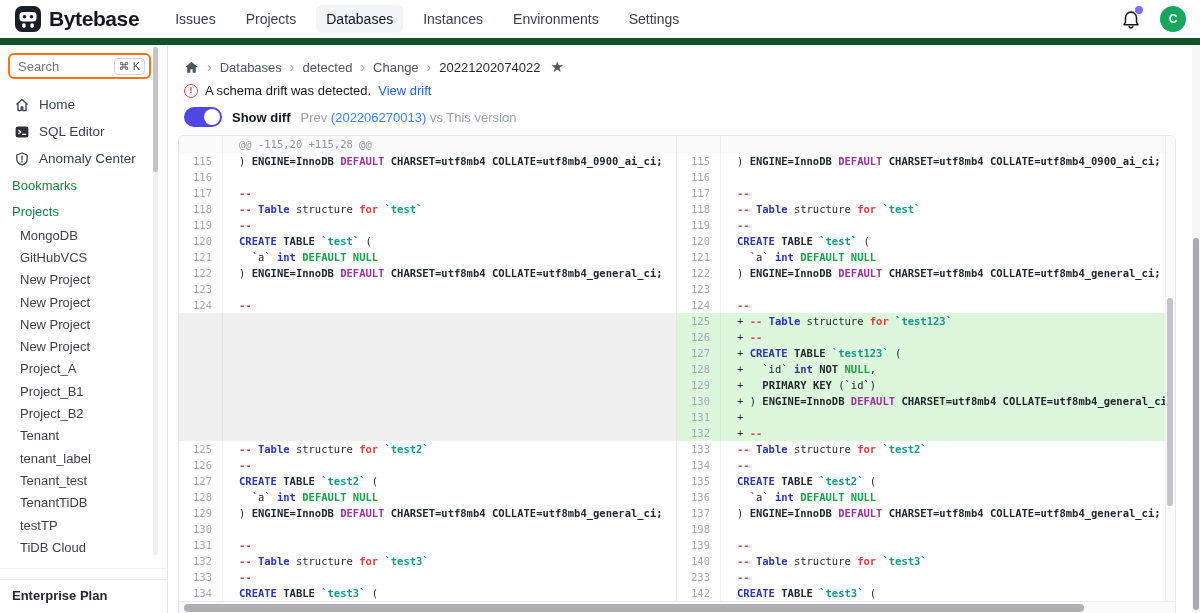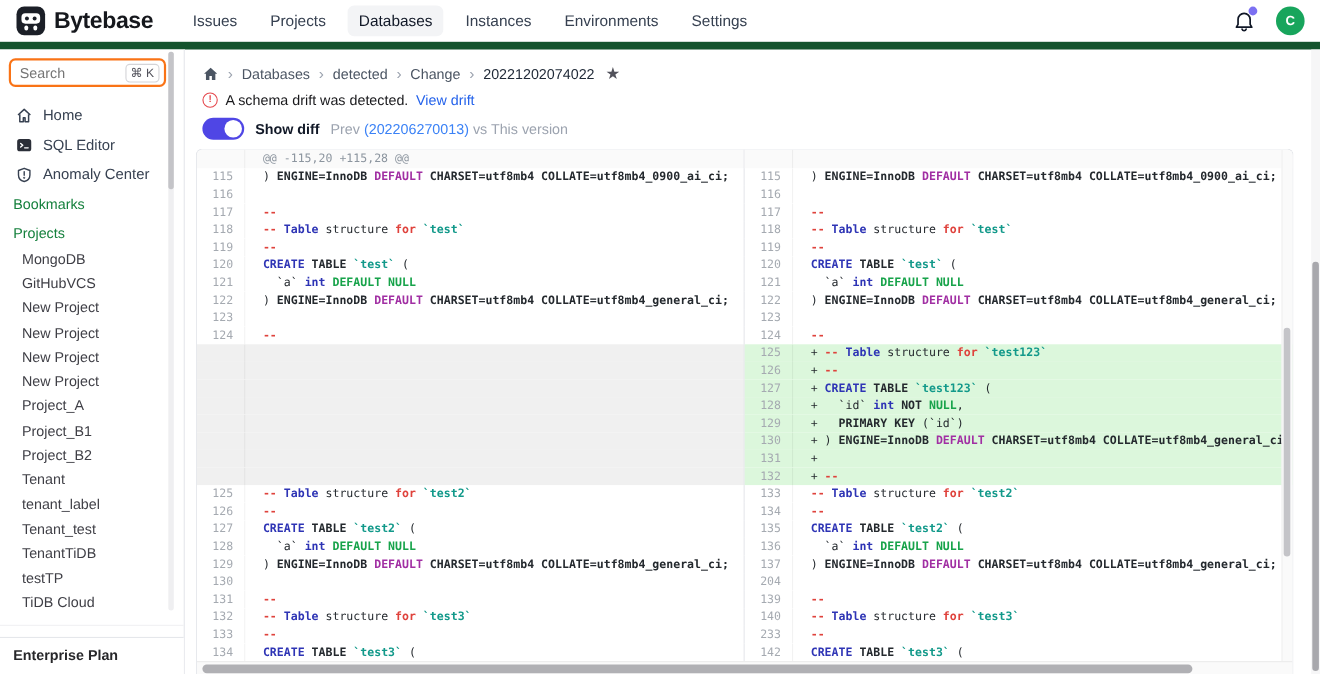--- a/index.html
+++ b/index.html
@@ -286,21 +286,21 @@
           <div class="diff-row"><div class="side left t-ph"><span class="gutter"></span><div class="code"></div></div><div class="side t-add"><span class="gutter">128</span><div class="code"><span class="s-pl">+ </span><span class="s-pl">  `id` </span><span class="s-bl">int </span><span class="s-kw">NOT </span><span class="s-gr">NULL</span><span class="s-pl">,</span></div></div></div>
           <div class="diff-row"><div class="side left t-ph"><span class="gutter"></span><div class="code"></div></div><div class="side t-add"><span class="gutter">129</span><div class="code"><span class="s-pl">+ </span><span class="s-pl">  </span><span class="s-kw">PRIMARY KEY </span><span class="s-pl">(`id`)</span></div></div></div>
           <div class="diff-row"><div class="side left t-ph"><span class="gutter"></span><div class="code"></div></div><div class="side t-add"><span class="gutter">130</span><div class="code"><span class="s-pl">+ </span><span class="s-pl">) </span><span class="s-kw">ENGINE=InnoDB </span><span class="s-pu">DEFAULT </span><span class="s-kw">CHARSET=utf8mb4 </span><span class="s-kw">COLLATE=utf8mb4_general_ci;</span></div></div></div>
           <div class="diff-row"><div class="side left t-ph"><span class="gutter"></span><div class="code"></div></div><div class="side t-add"><span class="gutter">131</span><div class="code"><span class="s-pl">+</span></div></div></div>
           <div class="diff-row"><div class="side left t-ph"><span class="gutter"></span><div class="code"></div></div><div class="side t-add"><span class="gutter">132</span><div class="code"><span class="s-pl">+ </span><span class="s-rd">--</span></div></div></div>
           <div class="diff-row"><div class="side left t-c"><span class="gutter">125</span><div class="code"><span class="s-rd">-- </span><span class="s-kb">Table </span><span class="s-pl">structure </span><span class="s-rd">for </span><span class="s-tl">`test2`</span></div></div><div class="side t-c"><span class="gutter">133</span><div class="code"><span class="s-rd">-- </span><span class="s-kb">Table </span><span class="s-pl">structure </span><span class="s-rd">for </span><span class="s-tl">`test2`</span></div></div></div>
           <div class="diff-row"><div class="side left t-c"><span class="gutter">126</span><div class="code"><span class="s-rd">--</span></div></div><div class="side t-c"><span class="gutter">134</span><div class="code"><span class="s-rd">--</span></div></div></div>
           <div class="diff-row"><div class="side left t-c"><span class="gutter">127</span><div class="code"><span class="s-kb">CREATE </span><span class="s-kw">TABLE </span><span class="s-tl">`test2`</span><span class="s-pl"> (</span></div></div><div class="side t-c"><span class="gutter">135</span><div class="code"><span class="s-kb">CREATE </span><span class="s-kw">TABLE </span><span class="s-tl">`test2`</span><span class="s-pl"> (</span></div></div></div>
           <div class="diff-row"><div class="side left t-c"><span class="gutter">128</span><div class="code"><span class="s-pl">  `a` </span><span class="s-bl">int </span><span class="s-gr">DEFAULT NULL</span></div></div><div class="side t-c"><span class="gutter">136</span><div class="code"><span class="s-pl">  `a` </span><span class="s-bl">int </span><span class="s-gr">DEFAULT NULL</span></div></div></div>
           <div class="diff-row"><div class="side left t-c"><span class="gutter">129</span><div class="code"><span class="s-pl">) </span><span class="s-kw">ENGINE=InnoDB </span><span class="s-pu">DEFAULT </span><span class="s-kw">CHARSET=utf8mb4 </span><span class="s-kw">COLLATE=utf8mb4_general_ci;</span></div></div><div class="side t-c"><span class="gutter">137</span><div class="code"><span class="s-pl">) </span><span class="s-kw">ENGINE=InnoDB </span><span class="s-pu">DEFAULT </span><span class="s-kw">CHARSET=utf8mb4 </span><span class="s-kw">COLLATE=utf8mb4_general_ci;</span></div></div></div>
-          <div class="diff-row"><div class="side left t-c"><span class="gutter">130</span><div class="code"></div></div><div class="side t-c"><span class="gutter">204</span><div class="code"></div></div></div>
+          <div class="diff-row"><div class="side left t-c"><span class="gutter">130</span><div class="code"></div></div><div class="side t-c"><span class="gutter">198</span><div class="code"></div></div></div>
           <div class="diff-row"><div class="side left t-c"><span class="gutter">131</span><div class="code"><span class="s-rd">--</span></div></div><div class="side t-c"><span class="gutter">139</span><div class="code"><span class="s-rd">--</span></div></div></div>
           <div class="diff-row"><div class="side left t-c"><span class="gutter">132</span><div class="code"><span class="s-rd">-- </span><span class="s-kb">Table </span><span class="s-pl">structure </span><span class="s-rd">for </span><span class="s-tl">`test3`</span></div></div><div class="side t-c"><span class="gutter">140</span><div class="code"><span class="s-rd">-- </span><span class="s-kb">Table </span><span class="s-pl">structure </span><span class="s-rd">for </span><span class="s-tl">`test3`</span></div></div></div>
           <div class="diff-row"><div class="side left t-c"><span class="gutter">133</span><div class="code"><span class="s-rd">--</span></div></div><div class="side t-c"><span class="gutter">233</span><div class="code"><span class="s-rd">--</span></div></div></div>
           <div class="diff-row"><div class="side left t-c"><span class="gutter">134</span><div class="code"><span class="s-kb">CREATE </span><span class="s-kw">TABLE </span><span class="s-tl">`test3`</span><span class="s-pl"> (</span></div></div><div class="side t-c"><span class="gutter">142</span><div class="code"><span class="s-kb">CREATE </span><span class="s-kw">TABLE </span><span class="s-tl">`test3`</span><span class="s-pl"> (</span></div></div></div>
         </div>
       <div class="vbar">
         <div class="vbar-thumb"></div>
       </div>
       <div class="hbar">
         <div class="hbar-thumb"></div>

